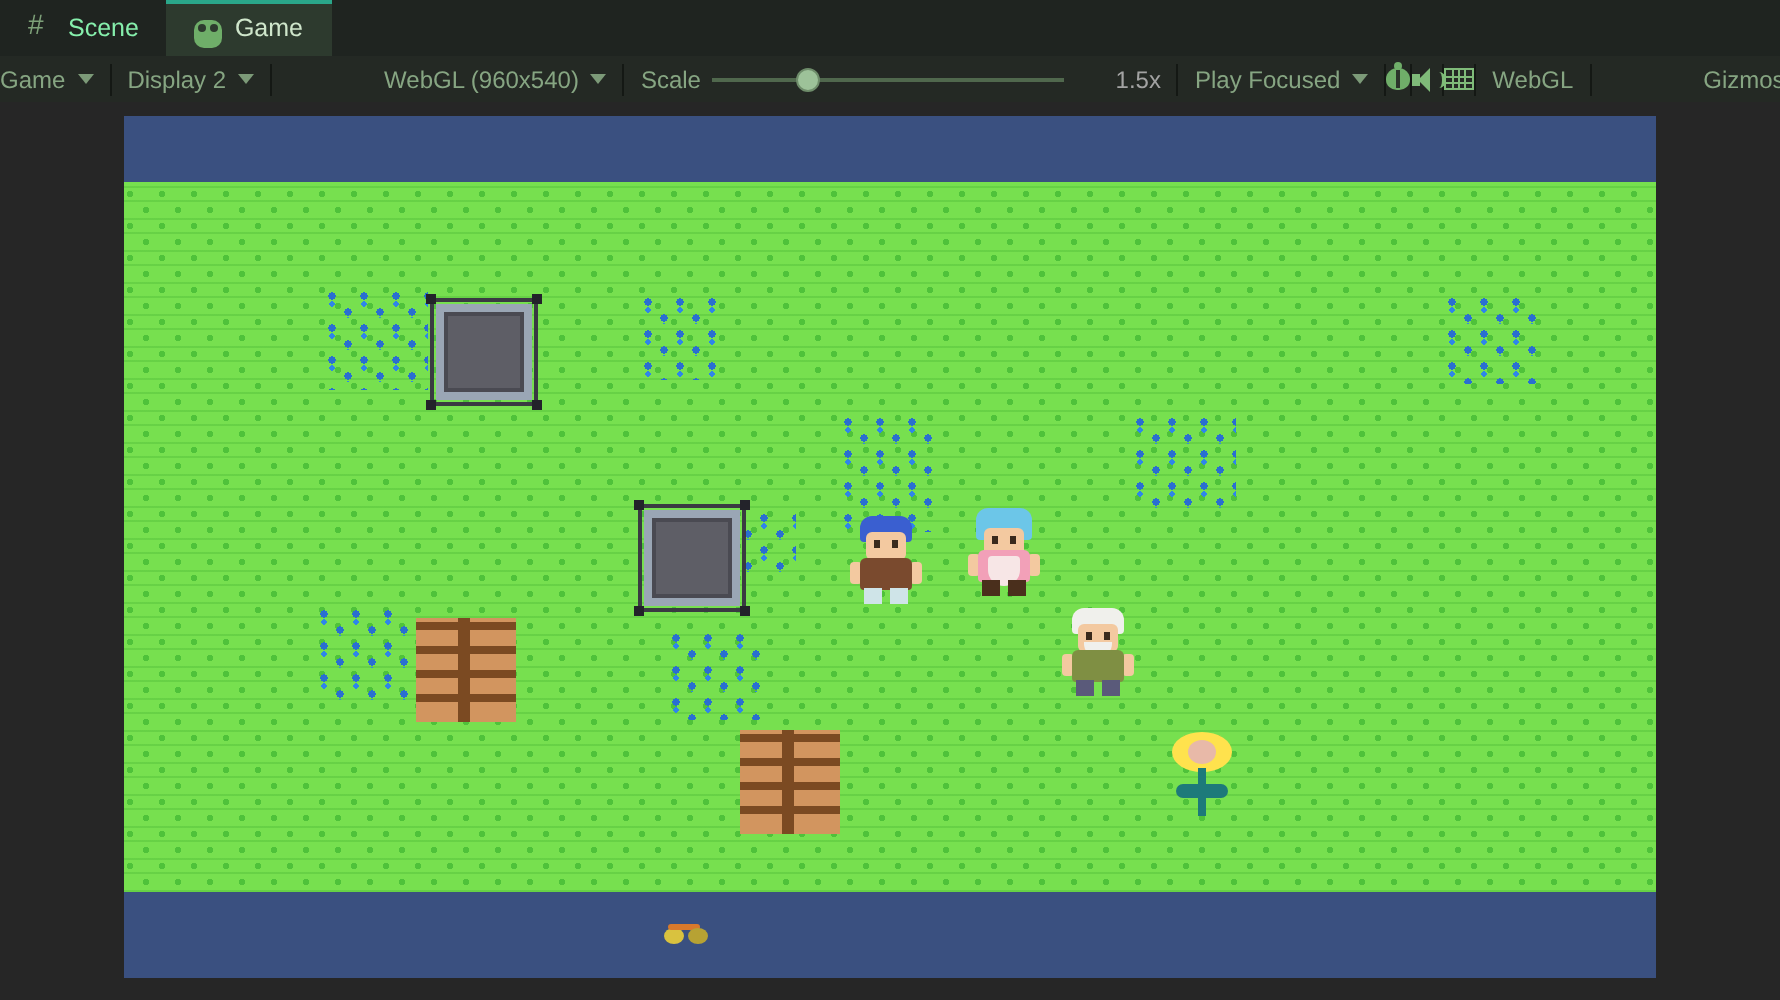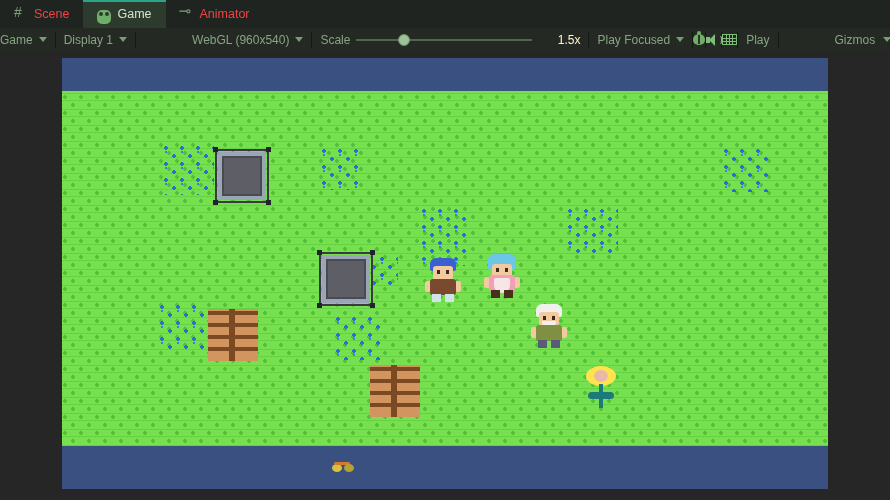--- a/index.html
+++ b/index.html
@@ -4,21 +4,21 @@
 <style>
   html,body{margin:0;padding:0;background:#2b2b2b;}
   body{width:890px;height:500px;overflow:hidden;
        font-family:"Liberation Sans","DejaVu Sans",sans-serif;}
   #root{position:relative;width:890px;height:500px;background:#262626;overflow:hidden;}
 
   
   .tabbar{position:absolute;left:0;top:0;width:890px;height:28px;background:#1f2420;
           display:flex;align-items:flex-end;}
   .tab{height:28px;display:flex;align-items:center;gap:6px;padding:0 14px;
-       font-size:12.5px;color:#ef4444;box-sizing:border-box;position:relative;white-space:nowrap;}
+       font-size:12.5px;color:#86efac;box-sizing:border-box;position:relative;white-space:nowrap;}
   .tab.active{background:#2d3a2e;color:#cfe6cb;}
   .tab.active:before{content:"";position:absolute;left:0;right:0;top:0;height:2px;background:#2aa78a;}
   .tab .ic{display:inline-block;width:14px;height:14px;position:relative;flex:none;}
 
   
   .ic-hash:before{content:"#";position:absolute;left:0;top:-3px;font-size:14px;color:#7da078;}
   .ic-pad{width:16px;height:9px;background:#6fae69;border-radius:5px;top:3px;}
   .ic-pad:before,.ic-pad:after{content:"";position:absolute;top:2px;width:4px;height:4px;
       border-radius:50%;background:#2d3a2e;}
   .ic-pad:before{left:2px;} .ic-pad:after{right:2px;}
@@ -32,21 +32,21 @@
            display:flex;align-items:center;font-size:12px;color:#86a582;}
   .tb-sep{width:1px;height:16px;background:#141814;flex:none;}
   .tb-item{height:23px;display:flex;align-items:center;padding:0 8px;gap:6px;box-sizing:border-box;
            white-space:nowrap;}
   .caret{width:0;height:0;border-left:4px solid transparent;border-right:4px solid transparent;
          border-top:5px solid #7c9a78;flex:none;}
   .slider{display:flex;align-items:center;gap:0;}
   .track{width:176px;height:2px;background:#50684d;position:relative;margin:0 6px;}
   .knob{position:absolute;left:42px;top:-5px;width:12px;height:12px;border-radius:50%;
         background:#9dc299;border:1px solid #6e8c6a;box-sizing:border-box;}
-  .scaleval{width:42px;text-align:right;color:#fef9c3;}
+  .scaleval{width:42px;text-align:right;color:#a3a3a3;}
   .icobtn{width:26px;height:23px;display:flex;align-items:center;justify-content:center;}
   .bug{width:12px;height:11px;background:#6fae69;border-radius:50% 50% 45% 45%;position:relative;}
   .bug:before{content:"";position:absolute;left:4px;top:-3px;width:4px;height:4px;border-radius:50%;background:#6fae69;}
   .bug:after{content:"";position:absolute;left:5px;top:1px;width:2px;height:9px;background:#2b332b;}
   .spk{position:relative;width:15px;height:12px;}
   .spk i{position:absolute;left:0;top:3px;width:4px;height:6px;background:#7fbb79;}
   .spk b{position:absolute;left:3px;top:0;width:0;height:0;border-top:6px solid transparent;
          border-bottom:6px solid transparent;border-right:6px solid #7fbb79;}
   .spk s{position:absolute;left:10px;top:2px;width:5px;height:8px;
          border-right:2px solid #7fbb79;border-radius:0 50% 50% 0;}
@@ -135,34 +135,30 @@
 
   <div class="tabbar">
     <div class="tab">
       <span class="ic ic-hash"></span>
       <span>Scene</span>
     </div>
     <div class="tab active">
       <span class="ic ic-pad"></span>
       <span>Game</span>
     </div>
-    <div class="tab">
-      <span class="ic ic-anim"></span>
-      <span>Animator</span>
-    </div>
   </div>
 
   <div class="toolbar">
     <div class="tb-item" style="padding-left:0;width:88px;justify-content:space-between;">
       <span>Game</span>
       <span class="caret"></span>
     </div>
     <div class="tb-sep"></div>
     <div class="tb-item" style="width:84px;justify-content:space-between;">
-      <span>Display 1</span>
+      <span>Display 2</span>
       <span class="caret"></span>
     </div>
     <div class="tb-sep"></div>
     <div class="tb-item" style="width:164px;justify-content:space-between;margin-left:48px;">
       <span>WebGL (960x540)</span>
       <span class="caret"></span>
     </div>
     <div class="tb-sep"></div>
     <div class="tb-item slider">
       <span>Scale</span>
@@ -187,21 +183,21 @@
           <b></b>
           <s></s>
         </span>
     </div>
     <div class="tb-sep"></div>
     <div class="icobtn">
       <span class="gridico"></span>
     </div>
     <div class="tb-sep"></div>
     <div class="tb-item">
-      <span>Play</span>
+      <span>WebGL</span>
     </div>
     <div class="tb-sep"></div>
     <div class="tb-item" style="gap:8px;margin-left:48px;">
       <span>Gizmos</span>
       <span class="caret"></span>
     </div>
   </div>
 
   <div class="gamewrap">
     <div class="gameview">

